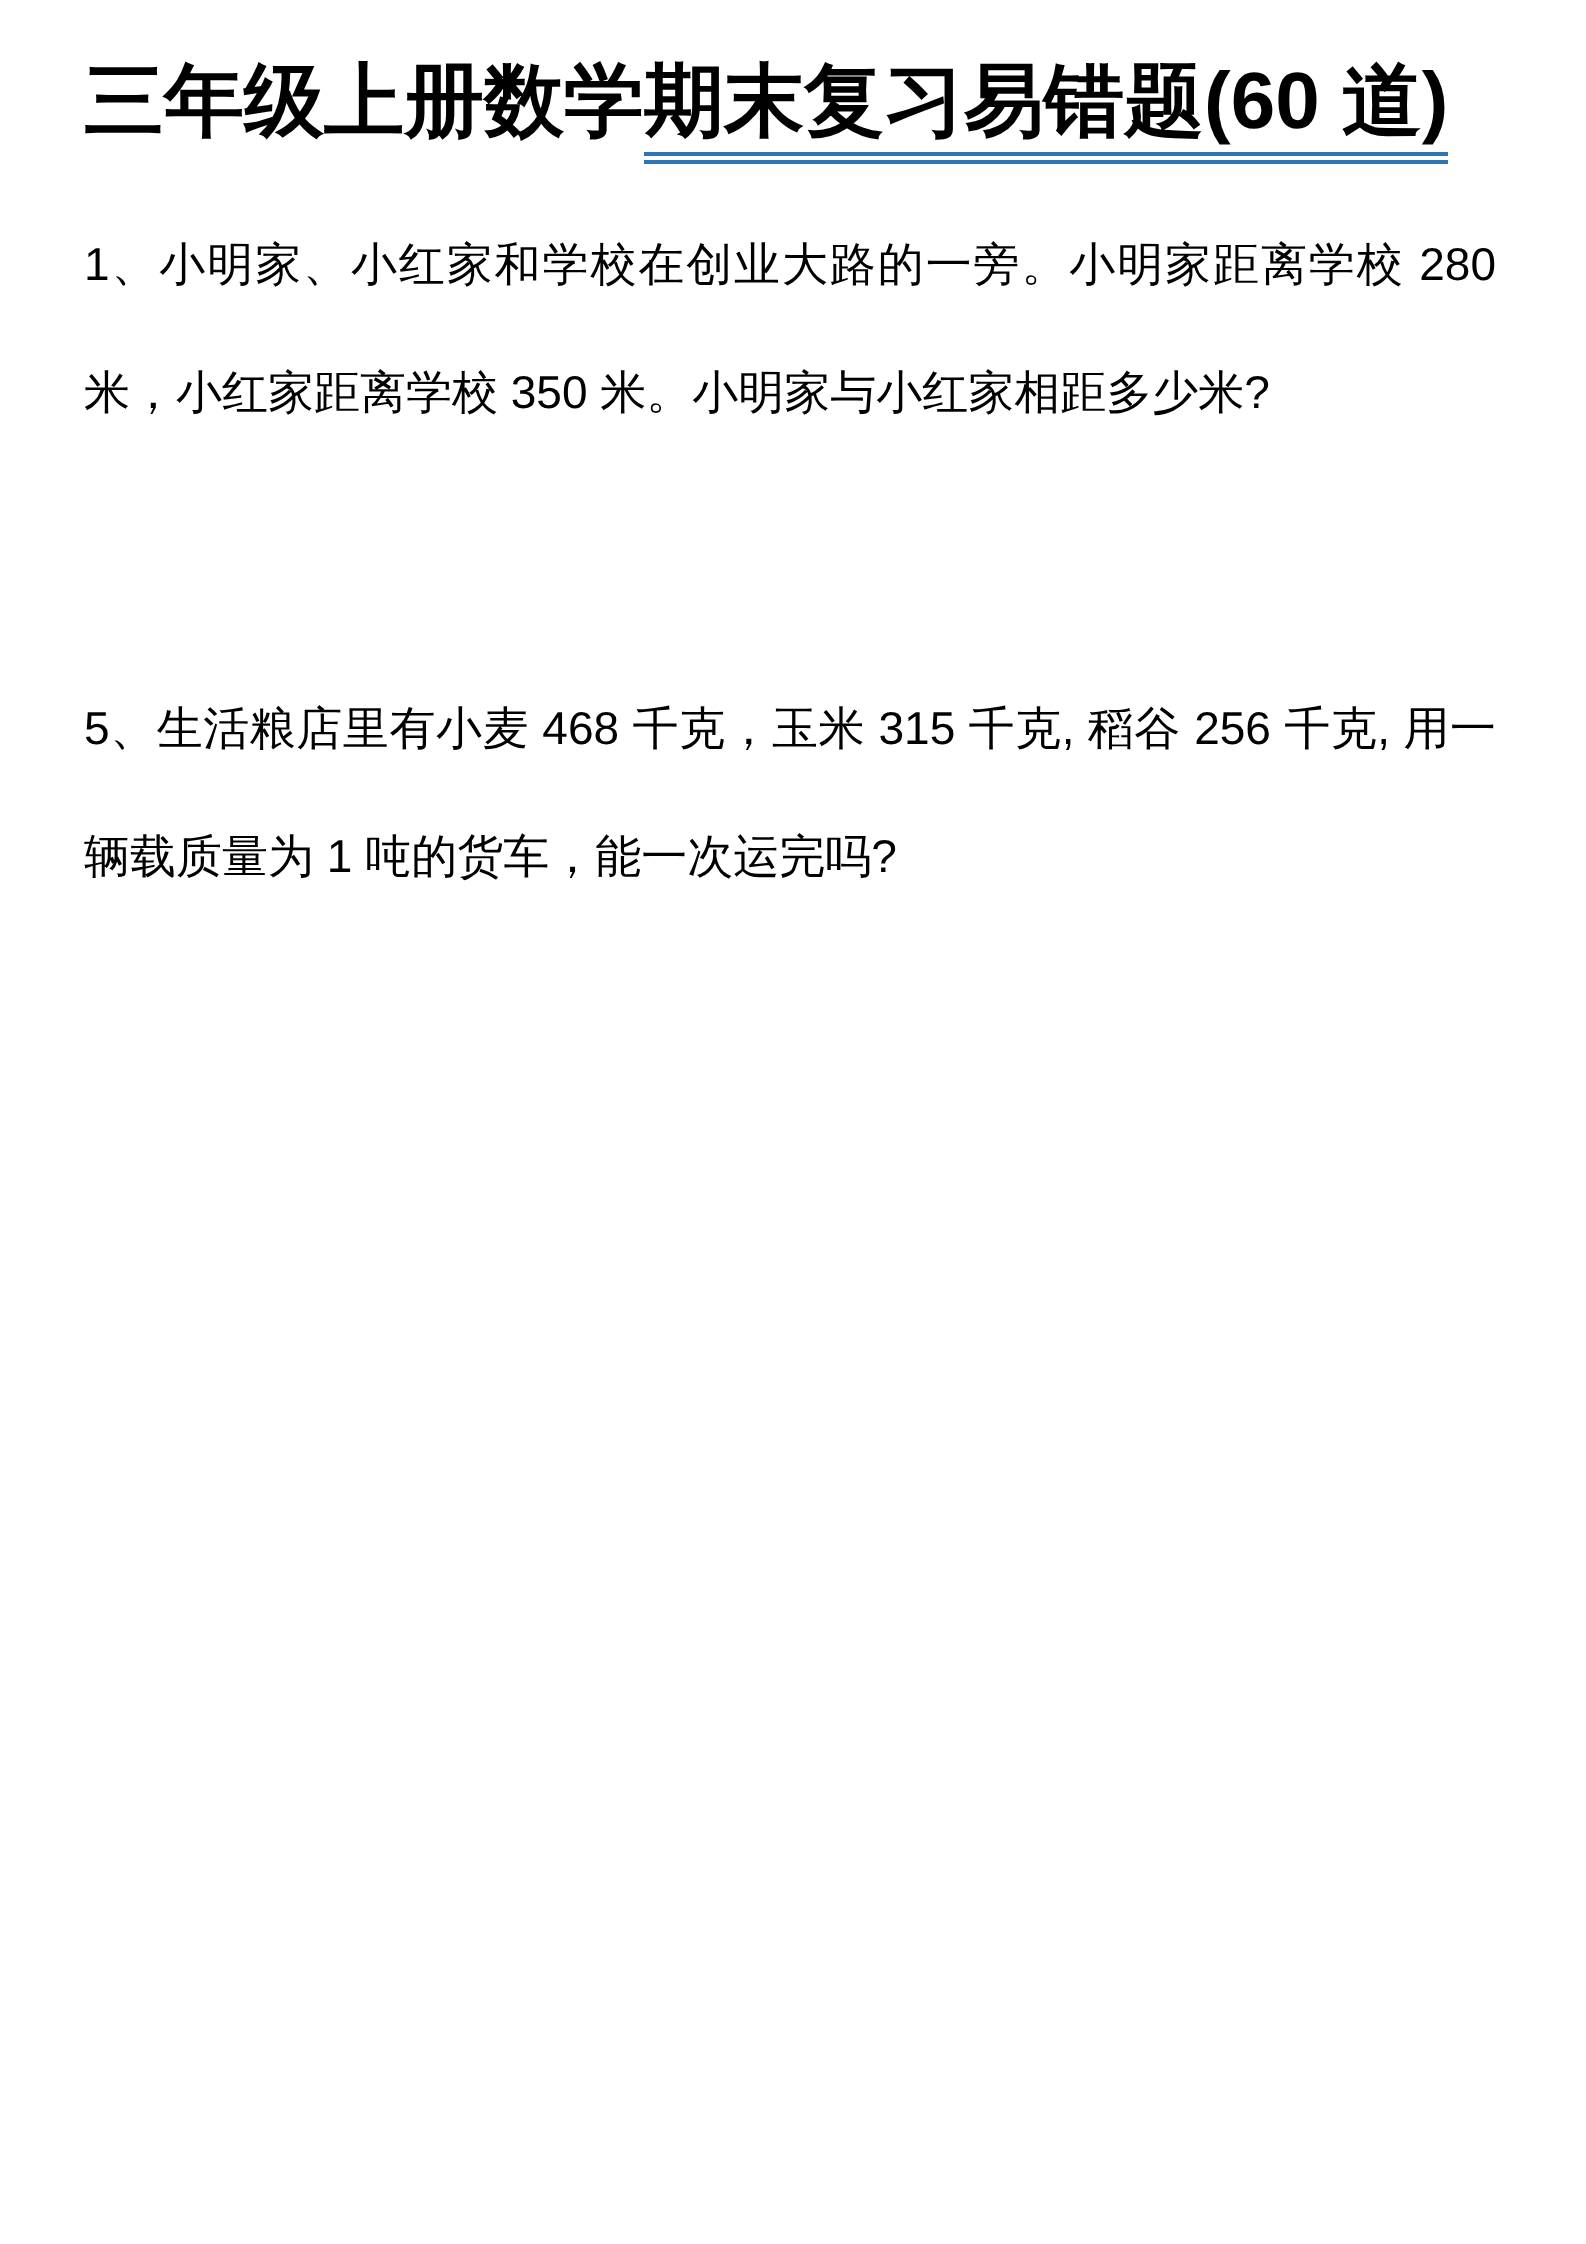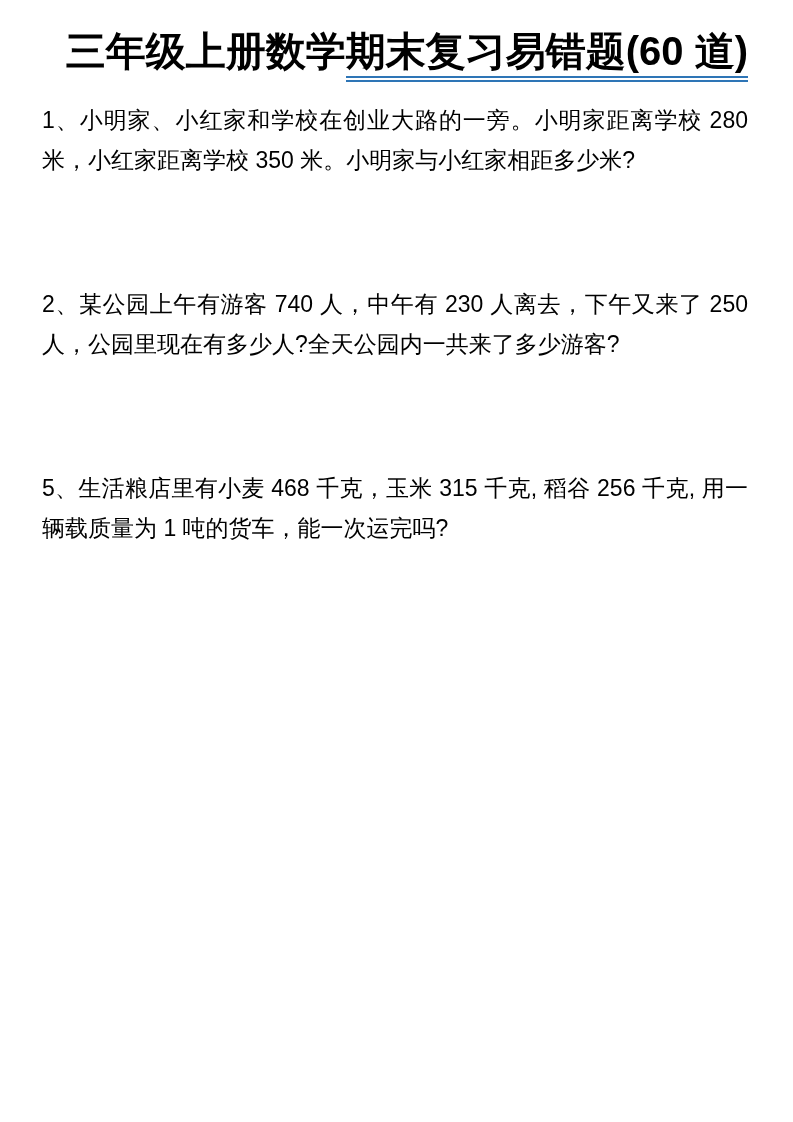--- a/index.html
+++ b/index.html
@@ -16,52 +16,51 @@
   }
   .page {
     box-sizing: border-box;
     width: 793px;
     height: 1122px;
     padding: 28px 45px 0 42px;
     background: #ffffff;
   }
   .title {
     margin: 0 0 26px 0;
-    text-align: right;
+    text-align: left;
     font-size: 40px;
     line-height: 46px;
     font-weight: bold;
     letter-spacing: 0px;
     white-space: nowrap;
     color: #000000;
   }
   .title .underlined {
     border-bottom: 6px double #2E75B6;
     padding-bottom: 3px;
   }
   .question {
     margin: 0 0 104px 0;
     font-size: 23px;
-    line-height: 40px;
+    line-height: 64px;
     text-align: justify;
     text-justify: inter-ideograph;
     color: #000000;
   }
   .question:last-child {
     margin-bottom: 0;
   }
 </style>
 </head>
 <body>
 
 <div class="page">
 
   <h1 class="title"><span>三年级上册数学</span><span class="underlined">期末复习易错题(60 道)</span></h1>
 
   <p class="question">1、小明家、小红家和学校在创业大路的一旁。小明家距离学校 280 米，小红家距离学校 350 米。小明家与小红家相距多少米?</p>
 
-  <p class="question">2、某公园上午有游客 740 人，中午有 230 人离去，下午又来了 250 人，公园里现在有多少人?全天公园内一共来了多少游客?</p>
 
 
 
   <p class="question">5、生活粮店里有小麦 468 千克，玉米 315 千克, 稻谷 256 千克, 用一辆载质量为 1 吨的货车，能一次运完吗?</p>
 
 </div>
 
 </body></html>

